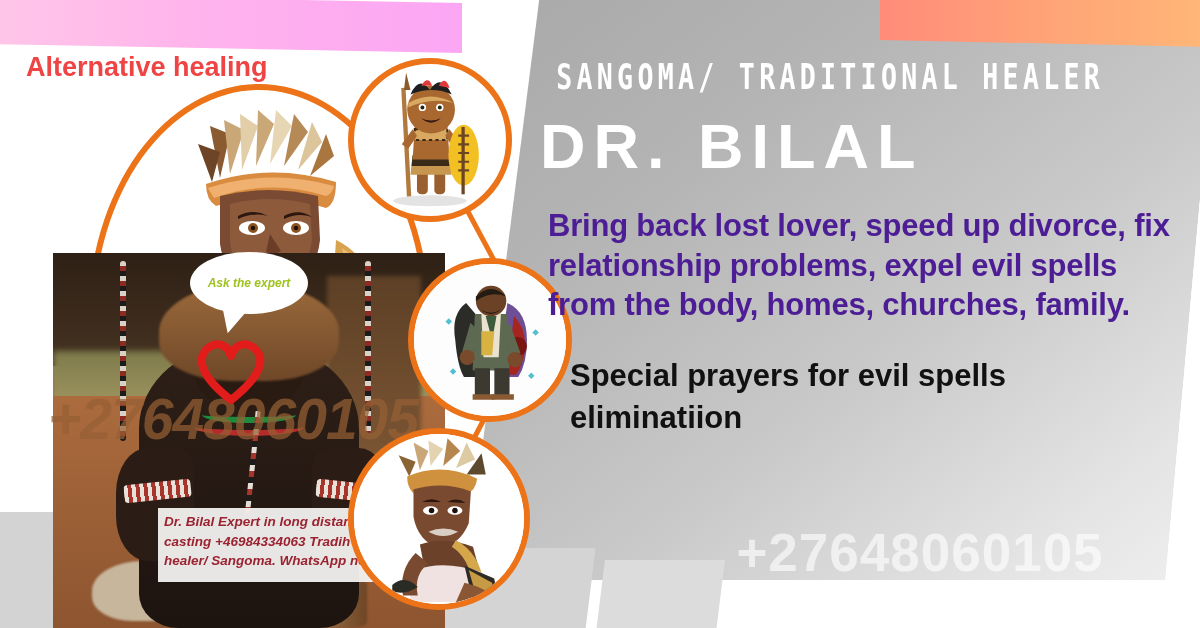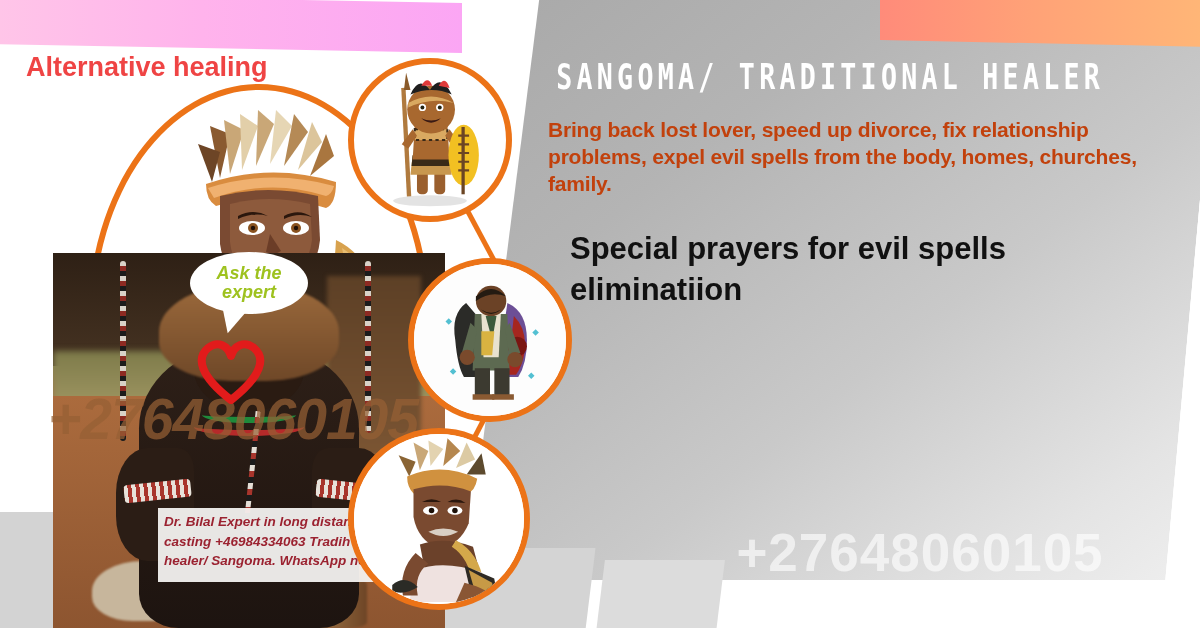--- a/index.html
+++ b/index.html
@@ -49,21 +49,21 @@
     font-family:"DejaVu Sans Mono", monospace;
     font-weight:bold;font-size:28px;letter-spacing:4.5px;color:#ffffff;
     transform:scaleY(1.28) scaleX(0.95);transform-origin:center top;
     white-space:nowrap;
   }
   .bigname{
     margin-top:26px;font-size:63px;font-weight:bold;color:#ffffff;
     letter-spacing:8px;line-height:1;
   }
   .red-block{
-    margin-top:28px;font-size:21px;font-weight:bold;color:#c2410c;
+    margin-top:28px;font-size:31px;font-weight:bold;color:#4c1d95;
     line-height:1.28;letter-spacing:-0.2px;
     padding:0 8px;
   }
   .black-block{
     margin-top:30px;font-size:31px;font-weight:bold;color:#111111;
     line-height:1.34;padding:0 30px;
   }
   .ghost-phone{
     position:absolute;left:640px;top:522px;width:560px;text-align:center;
     font-size:53px;font-weight:bold;color:rgba(255,255,255,0.62);
@@ -124,21 +124,21 @@
   .objs{position:absolute;left:34%;bottom:0%;width:46%;height:16%;background:linear-gradient(90deg,#8a5a30,#c29a5e,#6e4526);border-radius:30% 30% 10% 10%;filter:blur(1px);}
 
   
   .bubble{
     position:absolute;left:190px;top:252px;width:118px;height:62px;
     background:#ffffff;border-radius:50%;
     display:flex;align-items:center;justify-content:center;
     box-shadow:0 0 0 0 #fff;
   }
   .bubble span{
-    color:#9ec21f;font-weight:bold;font-style:italic;font-size:18px;
+    color:#9ec21f;font-weight:bold;font-style:italic;font-size:12px;
     line-height:1.08;text-align:center;display:block;
   }
   .bubble-tail{
     position:absolute;left:218px;top:300px;width:0;height:0;
     border-left:12px solid transparent;border-right:22px solid transparent;
     border-top:34px solid #ffffff;transform:rotate(8deg);
   }
 
   
   .heart{position:absolute;left:192px;top:332px;width:78px;height:72px;}
@@ -392,19 +392,20 @@
       <path d="M58 112 Q42 128 46 152 L60 152 Q56 132 70 122 Z" fill="#7a4a30"></path>
 
       <path d="M104 140 Q128 146 136 158 L96 158 Z" fill="#8a5634"></path>
 
       <path d="M36 142 Q48 132 60 144 Q48 152 36 148 Z" fill="#2b2b26"></path>
     </svg>
   </div>
 
   <div class="right-col">
     <div class="kicker">SANGOMA/ TRADITIONAL HEALER</div>
+    <div class="bigname">DR.  BILAL</div>
     <div class="red-block">Bring back lost lover, speed up divorce, fix relationship problems, expel evil spells from the body, homes, churches, family.</div>
     <div class="black-block">Special prayers for  evil spells eliminatiion</div>
   </div>
 
   <div class="ghost-phone">+27648060105</div>
 
 </div>
 
 </body></html>

